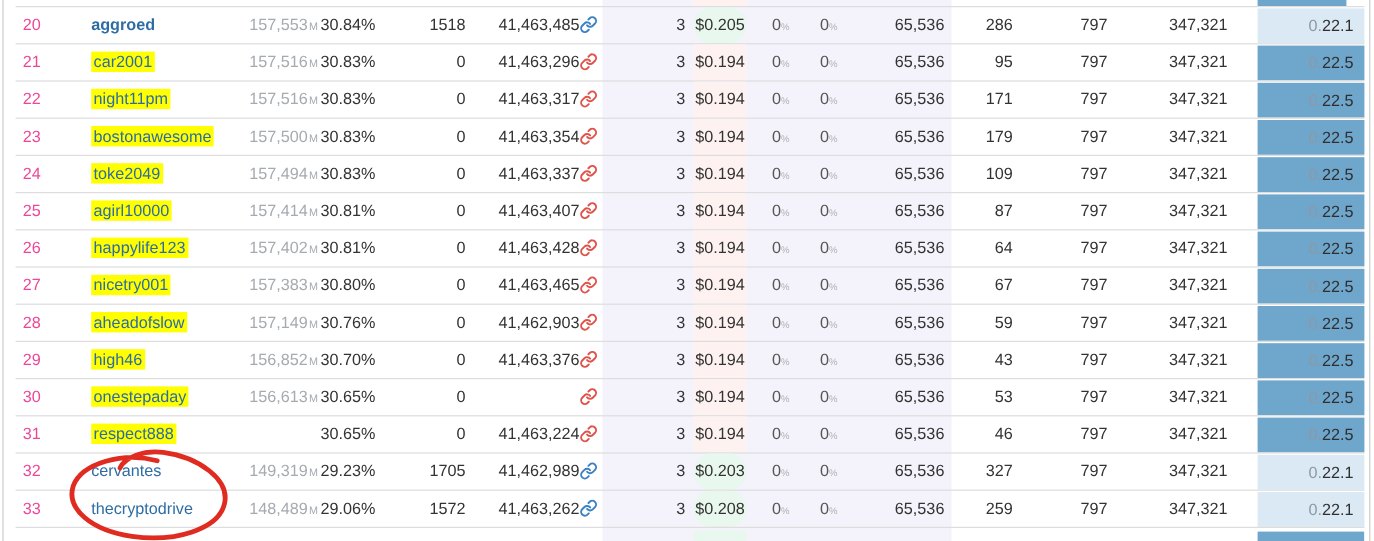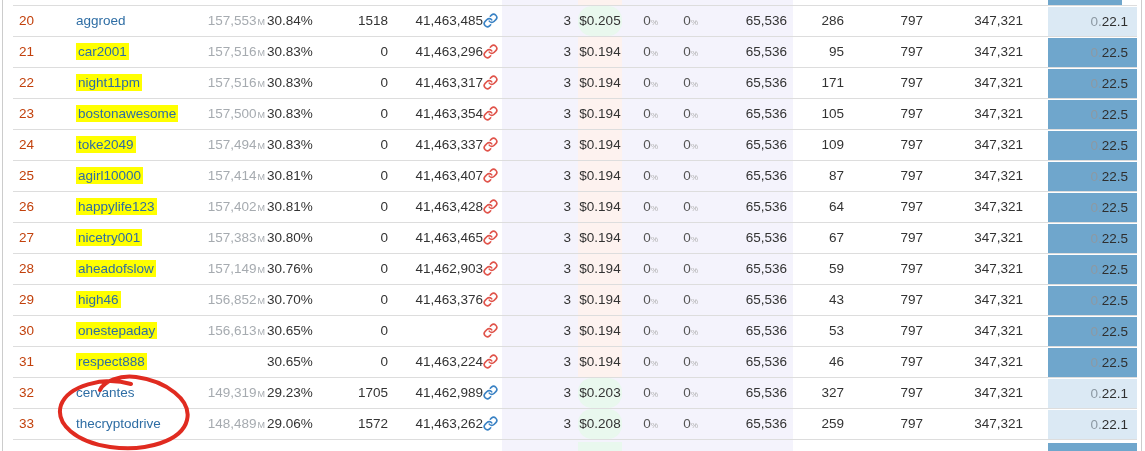--- a/index.html
+++ b/index.html
@@ -18,25 +18,25 @@
   
   .frag-price-top { position:absolute; left:578px; top:0; width:44px; height:5px; background:#fdf2ef; z-index:1; }
   .frag-ver-top   { position:absolute; left:1048px; top:0; width:74px; height:5px; background:#6fa6cc; z-index:1; }
 
   .row {
     position:absolute; left:13px; width:1124px; height:31px;
     border-top:1px solid #ddd; z-index:2;
   }
   .cell { position:absolute; top:0; height:30px; line-height:30px; white-space:nowrap; }
 
-  .rank   { left:0;    width:21px;  text-align:right; color:#c2410c; }
+  .rank   { left:0;    width:21px;  text-align:right; color:#ec4899; }
   .user   { left:63px; width:170px; }
   .user-link { color:#2e6da4; text-decoration:none; cursor:pointer; }
   .user-link.hl { background:#ffff00; padding:1px 2px; }
-  .user-link.bold { font-weight:normal; }
+  .user-link.bold { font-weight:bold; }
   .votes  { left:160px; width:92px;  text-align:right; color:#a6abb0; }
   .votes .m { font-size:9px; margin-left:1px; }
   .pct    { left:254px; width:50px;  color:#333; }
   .missed { left:310px; width:65px;  text-align:right; color:#333; }
   .block  { left:384px; width:86px;  text-align:right; color:#333; }
   .iconc  { left:468px; width:18px;  text-align:center; }
   .iconc svg { vertical-align:middle; margin-top:-2px; }
   .iconc.blue { color:#3a82c4; }
   .iconc.red  { color:#e0534a; }
   .fee    { left:538px; width:20px;  text-align:right; }
@@ -161,21 +161,21 @@
       <svg width="15" height="15" viewBox="0 0 24 24" fill="none" stroke="currentColor" stroke-width="2.6" stroke-linecap="round" stroke-linejoin="round">
         <path d="M10 13a5 5 0 0 0 7.54.54l3-3a5 5 0 0 0-7.07-7.07l-1.72 1.71"></path>
         <path d="M14 11a5 5 0 0 0-7.54-.54l-3 3a5 5 0 0 0 7.07 7.07l1.71-1.71"></path>
       </svg>
     </div>
     <div class="cell fee">3</div>
     <div class="cell price pink">$0.194</div>
     <div class="cell zp1"><span class="zv">0</span><span class="zs">%</span></div>
     <div class="cell zp2"><span class="zv">0</span><span class="zs">%</span></div>
     <div class="cell bsize">65,536</div>
-    <div class="cell cnt">105</div>
+    <div class="cell cnt">179</div>
     <div class="cell c797">797</div>
     <div class="cell c347">347,321</div>
     <div class="cell ver dark"><span class="dim">0.</span><span>22.5</span></div>
   </div>
       <div class="row" style="top: 129px;">
     <div class="cell rank">24</div>
     <div class="cell user"><a class="user-link hl">toke2049</a></div>
     <div class="cell votes"><span>157,494</span><span class="m">M</span></div>
     <div class="cell pct">30.83%</div>
     <div class="cell missed">0</div>

